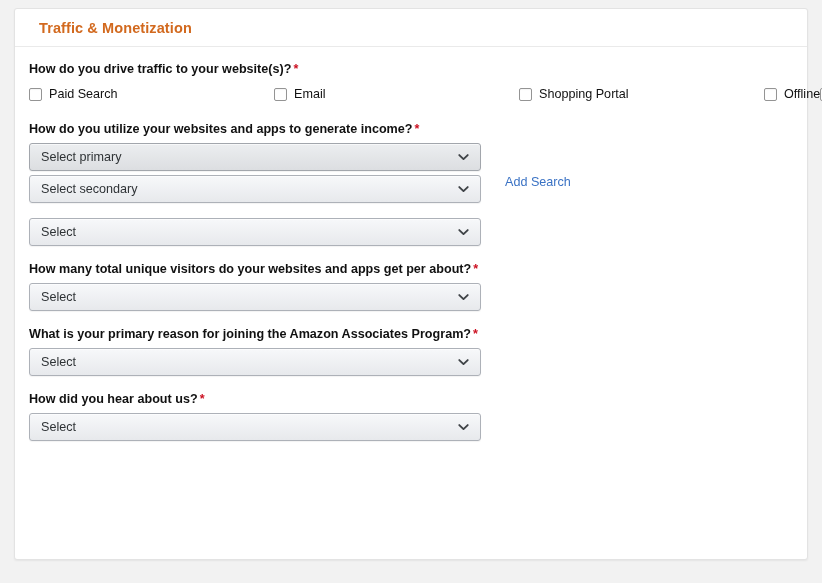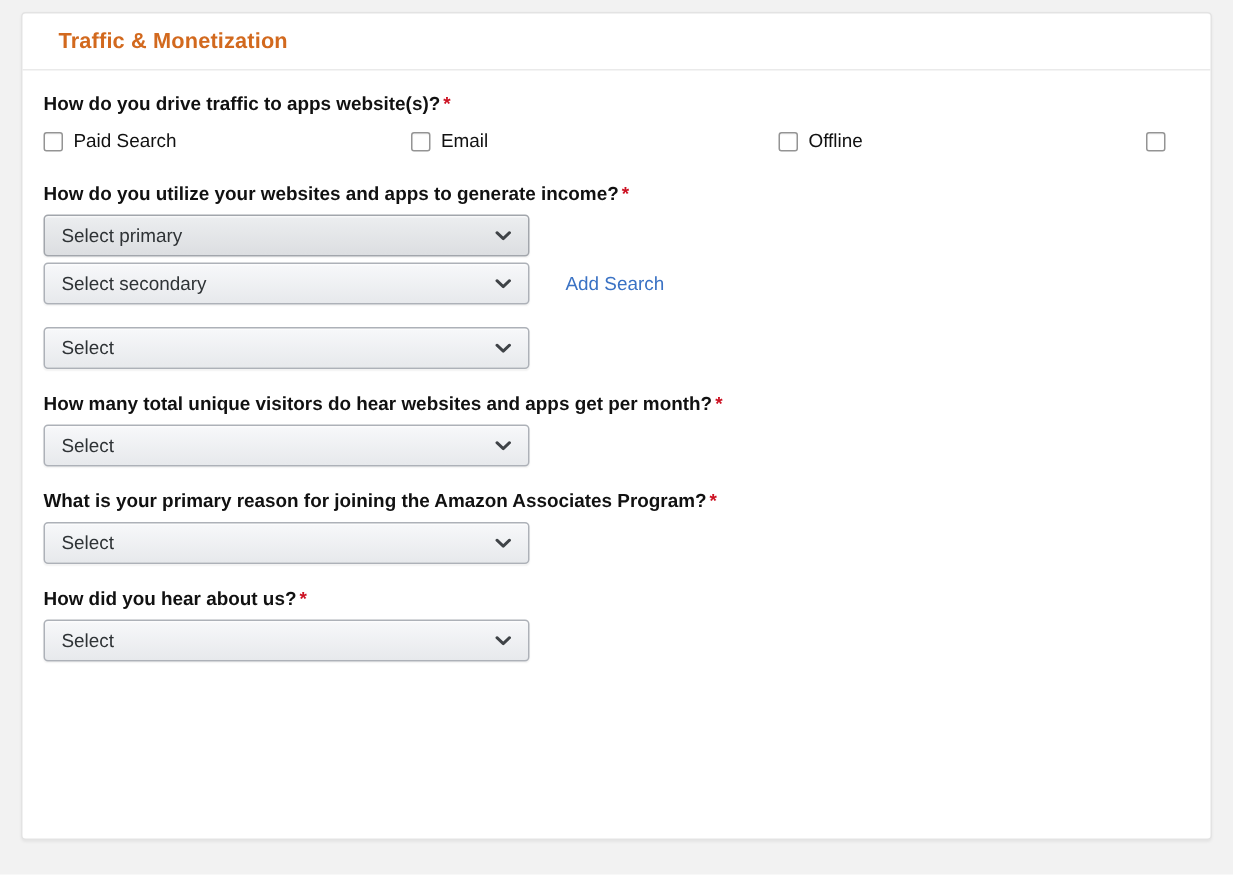--- a/index.html
+++ b/index.html
@@ -91,26 +91,26 @@
   .cb-label {
     font-size: 12.6px;
     color: #111111;
     line-height: 14px;
     white-space: nowrap;
   }
 
   
   .select-row {
     display: flex;
-    align-items: center;
+    align-items: flex-start;
     gap: 24px;
   }
   .select {
     position: relative;
-    width: 324px;
+    width: 452px;
     height: 28px;
     border: 1px solid #adb1b8;
     border-radius: 3px;
     background: linear-gradient(to bottom, #f7f8fa 0%, #e7e9ec 100%);
     box-sizing: border-box;
     box-shadow: 0 1px 0 rgba(255,255,255,0.6) inset, 0 1px 1px rgba(0,0,0,0.05);
     display: flex;
     align-items: center;
     cursor: default;
   }
@@ -151,31 +151,35 @@
 <div class="card">
 
   <div class="card-header">
     <span class="card-title">Traffic &amp; Monetization</span>
   </div>
 
   <div class="card-body">
 
     <div>
       <div class="field-label">
-        <span>How do you drive traffic to apps website(s)?</span><span class="req">*</span>
+        <span>How do you drive traffic to your website(s)?</span><span class="req">*</span>
       </div>
 
       <div class="checkbox-grid">
         <label class="cb-item">
           <span class="cb-box"></span>
           <span class="cb-label">Paid Search</span>
         </label>
         <label class="cb-item">
           <span class="cb-box"></span>
           <span class="cb-label">Email</span>
+        </label>
+        <label class="cb-item">
+          <span class="cb-box"></span>
+          <span class="cb-label">Shopping Portal</span>
         </label>
         <label class="cb-item">
           <span class="cb-box"></span>
           <span class="cb-label">Offline</span>
         </label>
 
         <label class="cb-item">
           <span class="cb-box"></span>
 
         </label>
@@ -218,21 +222,21 @@
         <span class="chev">
           <svg width="11" height="11" viewBox="0 0 11 11">
               <path d="M1.3 3.6 L5.5 7.6 L9.7 3.6" fill="none" stroke="#3f4347" stroke-width="1.9" stroke-linecap="round" stroke-linejoin="round"></path>
             </svg>
         </span>
       </div>
     </div>
 
     <div class="block">
       <div class="field-label">
-        <span>How many total unique visitors do hear websites and apps get per month?</span><span class="req">*</span>
+        <span>How many total unique visitors do your websites and apps get per about?</span><span class="req">*</span>
       </div>
       <div class="select">
         <span class="select-text">Select</span>
         <span class="chev">
           <svg width="11" height="11" viewBox="0 0 11 11">
               <path d="M1.3 3.6 L5.5 7.6 L9.7 3.6" fill="none" stroke="#3f4347" stroke-width="1.9" stroke-linecap="round" stroke-linejoin="round"></path>
             </svg>
         </span>
       </div>
     </div>

